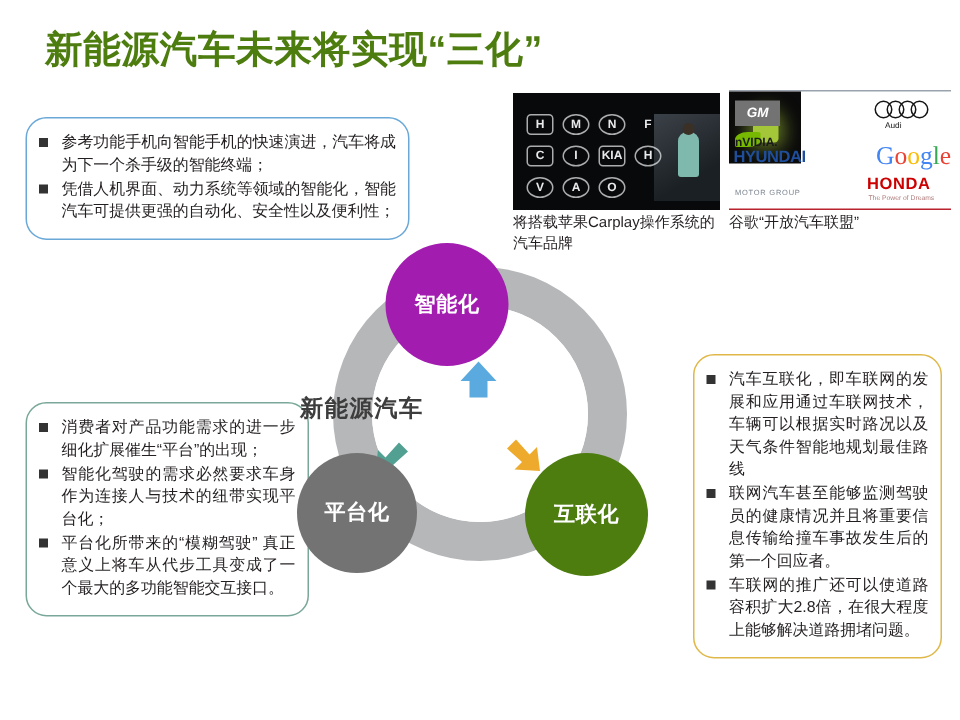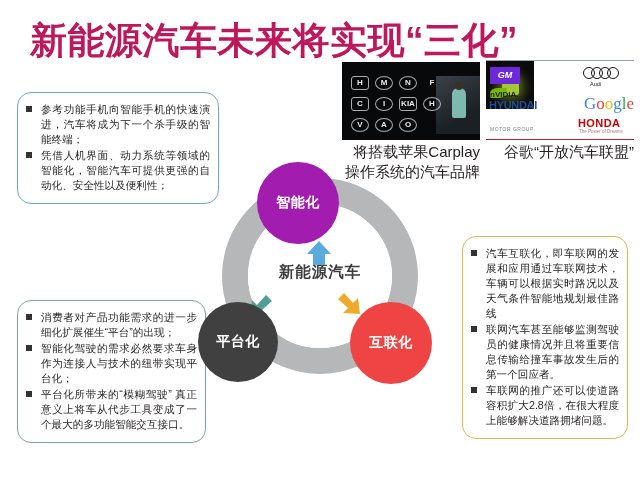--- a/index.html
+++ b/index.html
@@ -12,23 +12,23 @@
   #slide {
     position: relative;
     width: 640px; height: 480px;
     background: #ffffff;
   }
 
   
   #title {
     position: absolute;
     left: 30px; top: 16px;
-    font-size: 37px;
-    font-weight: bold;
-    color: #be185d;
+    font-size: 25px;
+    font-weight: bold;
+    color: #4d7c0f;
     letter-spacing: 0.5px;
     white-space: nowrap;
   }
 
   
   .callout {
     position: absolute;
     border-radius: 14px;
     background: #ffffff;
     padding: 9px 8px 9px 6px;
@@ -45,27 +45,26 @@
   }
   .callout li::before {
     content: "";
     position: absolute;
     left: 2px; top: 4px;
     width: 6px; height: 6px;
     background: #333333;
   }
 
   #box-intelligent {
-    left: 17px; top: 92px; width: 202px;
+    left: 17px; top: 78px; width: 256px;
     border: 1.6px solid #6aa8d8;
   }
   #box-platform {
     left: 17px; top: 268px; width: 189px;
     border: 1.6px solid #79a89a;
-    margin-top: 32px;
   }
   #box-connected {
     left: 462px; top: 236px; width: 166px;
     border: 1.6px solid #e0b84a;
   }
 
   
   #diagram {
     position: absolute;
     left: 200px; top: 168px;
@@ -82,21 +81,21 @@
     position: absolute;
     left: 48px; top: 36px;
     width: 144px; height: 144px;
     border-radius: 50%;
     background: #ffffff;
   }
   #center-label {
     position: absolute;
     left: 0; top: 94px;
     width: 240px;
-    text-align: center;
+    text-align: left;
     font-size: 15.5px;
     font-weight: bold;
     color: #3d3d3d;
     letter-spacing: 1px;
   }
   .node {
     position: absolute;
     border-radius: 50%;
     display: flex;
     align-items: center;
@@ -107,39 +106,39 @@
     letter-spacing: 0.5px;
   }
   #node-intelligent {
     left: 57px; top: -6px;
     width: 82px; height: 82px;
     background: #a21caf;
   }
   #node-platform {
     left: -2px; top: 134px;
     width: 80px; height: 80px;
-    background: #404040;
+    background: #737373;
   }
   #node-connected {
     left: 150px; top: 134px;
     width: 82px; height: 82px;
-    background: #ef4444;
+    background: #4d7c0f;
   }
   .arrow { position: absolute; }
   #arrow-up    { left: 104px; top: 72px; }
   #arrow-left  { left: 46px;  top: 124px; }
   #arrow-right { left: 136px; top: 122px; }
 
   
   .photo-block { position: absolute; }
   .photo-caption {
-    font-size: 15px;
+    font-size: 10px;
     color: #231f20;
     line-height: 1.35;
-    text-align: right;
+    text-align: left;
     margin-top: 2px;
   }
 
   #photo-carplay { left: 342px; top: 62px; width: 138px; }
   #carplay-img {
     position: relative;
     width: 138px; height: 78px;
     background: #08090b;
     overflow: hidden;
   }
@@ -193,21 +192,21 @@
   }
   .oaa-logo {
     position: absolute;
     font-size: 8px;
     font-weight: bold;
     line-height: 1;
   }
   #oaa-gm {
     left: 4px; top: 6px;
     width: 30px; height: 17px;
-    background: #6d28d9;
+    background: #737373;
     color: #ffffff;
     display: flex; align-items: center; justify-content: center;
     font-size: 9px;
     font-style: italic;
   }
   #oaa-nvidia {
     left: 4px; top: 30px;
     color: #1b1b1b;
     font-size: 8px;
   }

